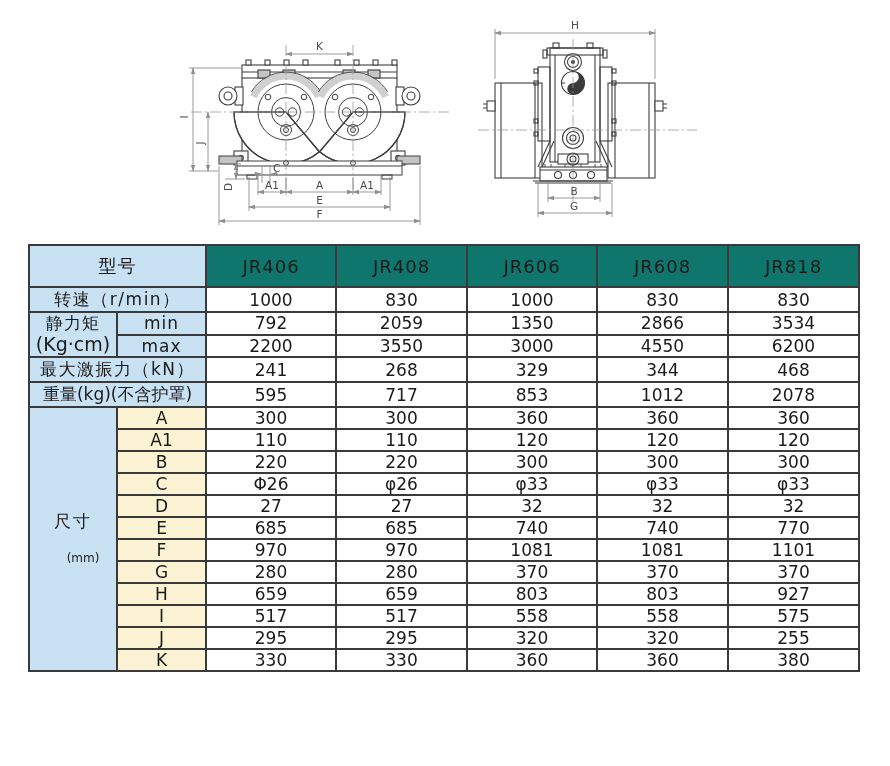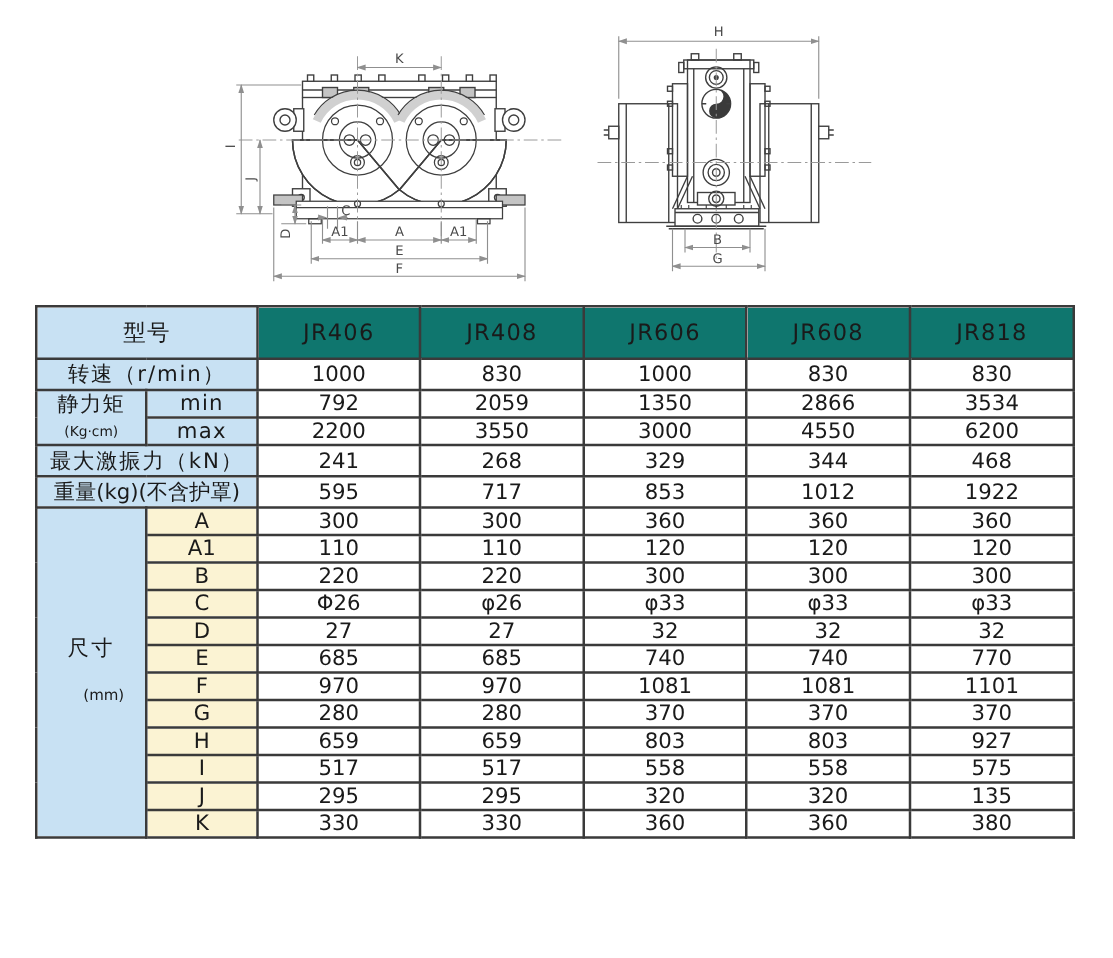--- a/index.html
+++ b/index.html
@@ -20,21 +20,21 @@
     border:2px solid #3a3a3a;text-align:center;vertical-align:middle;
     color:#1a1a1a;padding:0;font-size:17px;overflow:hidden;white-space:nowrap;
   }
   tr.hrow td{height:40px;font-size:18px;letter-spacing:1px;}
   .blue{background:#c8e1f3;}
   .pink{background:#0f766e;}
   .cream{background:#fbf3d3;}
   .zh{letter-spacing:1.5px;}
   .subcell{letter-spacing:1px;margin-top:33px;}
   .two-line{line-height:1.2;letter-spacing:1px;}
-  .two-line .l2{font-size:11px;letter-spacing:0;}
+  .two-line .l2{font-size:19px;letter-spacing:0;}
   .dim-head{line-height:2.1;font-size:18px;letter-spacing:2px;}
   .dim-head .l2{font-size:12px;letter-spacing:0;margin-left:20px;}
   .weight-label{letter-spacing:0;font-size:16.5px;}
 </style>
 </head>
 <body>
 
 <div class="page">
 
   <svg id="front-view" class="drawing" width="350" height="210" viewBox="0 0 350 210">
@@ -305,21 +305,21 @@
         <td>329</td>
         <td>344</td>
         <td>468</td>
       </tr>
       <tr>
         <td colspan="2" class="blue weight-label">重量(kg)(不含护罩)</td>
         <td>595</td>
         <td>717</td>
         <td>853</td>
         <td>1012</td>
-        <td>1922</td>
+        <td>2078</td>
       </tr>
       <tr>
         <td rowspan="12" class="blue dim-head"><span>尺寸</span><br><span class="l2">(mm)</span></td>
         <td class="cream">A</td>
         <td>300</td>
         <td>300</td>
         <td>360</td>
         <td>360</td>
         <td>360</td>
       </tr>
@@ -394,21 +394,21 @@
         <td>558</td>
         <td>558</td>
         <td>575</td>
       </tr>
       <tr>
         <td class="cream">J</td>
         <td>295</td>
         <td>295</td>
         <td>320</td>
         <td>320</td>
-        <td>135</td>
+        <td>255</td>
       </tr>
       <tr>
         <td class="cream">K</td>
         <td>330</td>
         <td>330</td>
         <td>360</td>
         <td>360</td>
         <td>380</td>
       </tr>
     </tbody>

